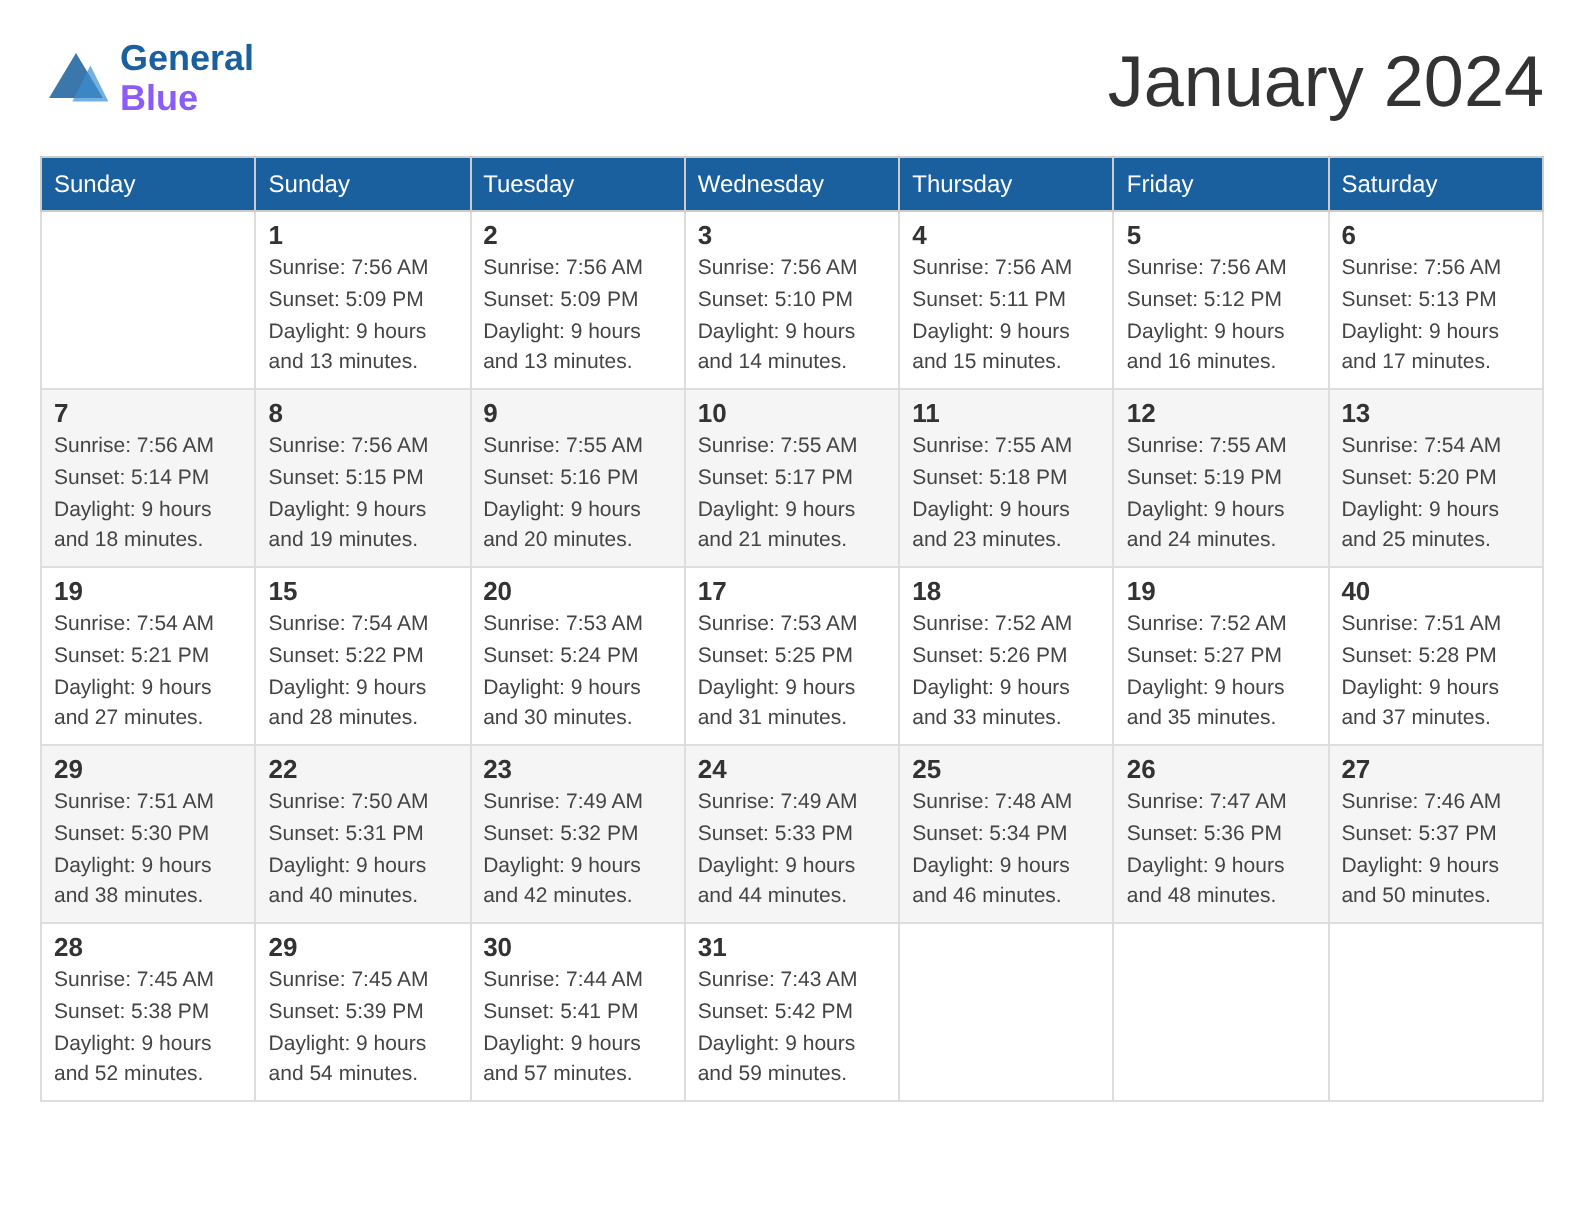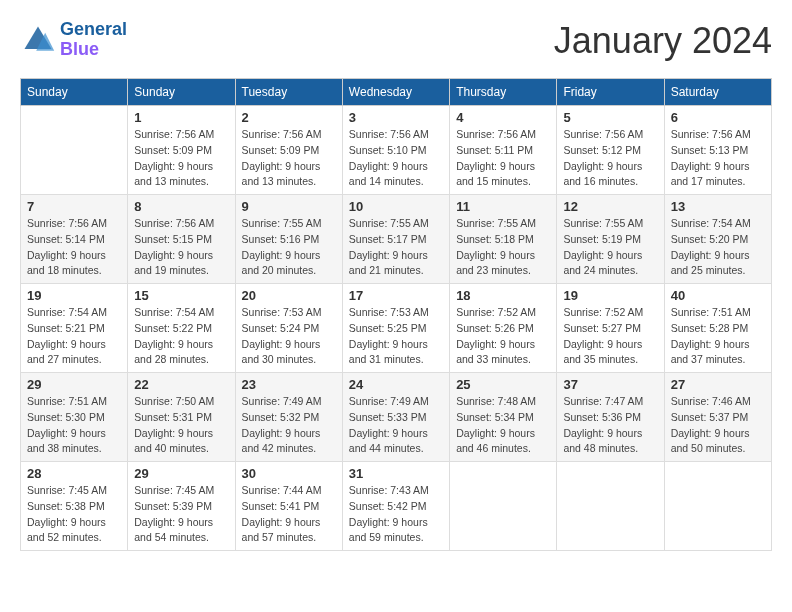--- a/index.html
+++ b/index.html
@@ -271,21 +271,21 @@
           Sunrise: 7:49 AM<br>Sunset: 5:33 PM<br>Daylight: 9 hours and 44 minutes.
         </div>
       </td>
         <td>
         <div class="day-number">25</div>
         <div class="day-detail">
           Sunrise: 7:48 AM<br>Sunset: 5:34 PM<br>Daylight: 9 hours and 46 minutes.
         </div>
       </td>
         <td>
-        <div class="day-number">37</div>
+        <div class="day-number">26</div>
         <div class="day-detail">
           Sunrise: 7:47 AM<br>Sunset: 5:36 PM<br>Daylight: 9 hours and 48 minutes.
         </div>
       </td>
         <td>
         <div class="day-number">27</div>
         <div class="day-detail">
           Sunrise: 7:46 AM<br>Sunset: 5:37 PM<br>Daylight: 9 hours and 50 minutes.
         </div>
       </td>

